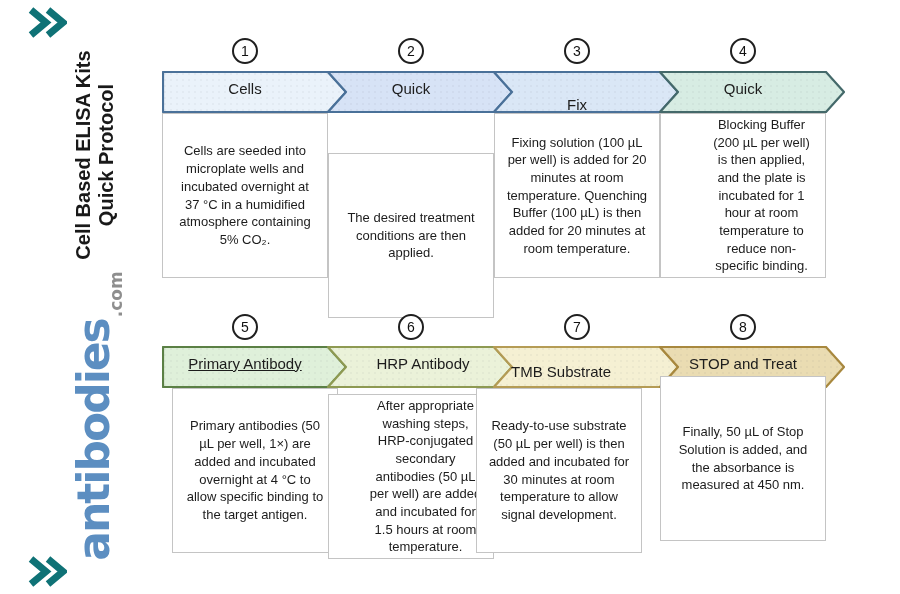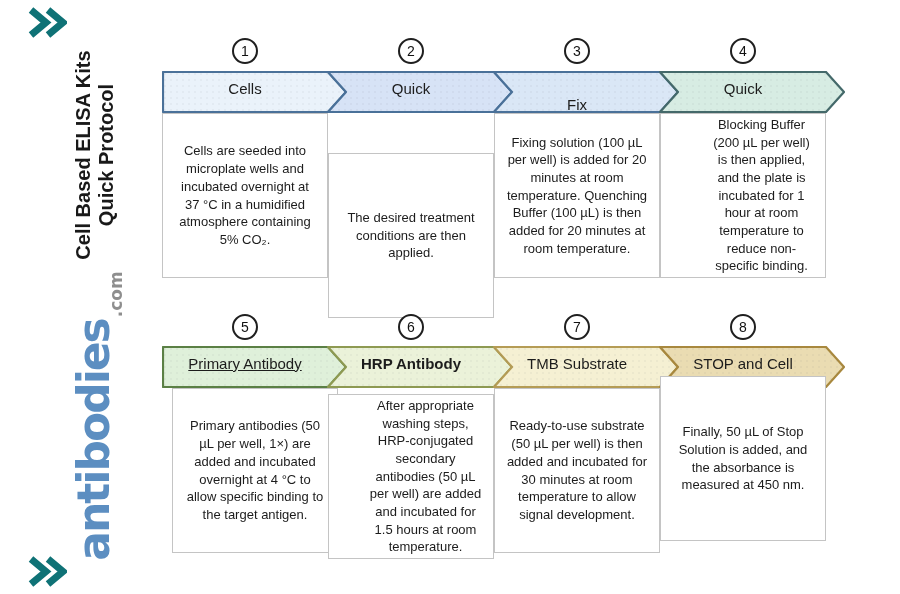--- a/index.html
+++ b/index.html
@@ -133,36 +133,36 @@
     <polygon points="498,1 664,1 682,21 664,41 498,41 516,21" stroke-width="2.2" stroke-linejoin="round" fill="#eadcb2" stroke="#a8883e"></polygon>
     <polygon points="1,1 166,1 184,21 166,41 1,41" fill="url(#dots)" stroke="none"></polygon>
     <polygon points="166,1 332,1 350,21 332,41 166,41 184,21" fill="url(#dots)" stroke="none"></polygon>
     <polygon points="332,1 498,1 516,21 498,41 332,41 350,21" fill="url(#dots)" stroke="none"></polygon>
     <polygon points="498,1 664,1 682,21 664,41 498,41 516,21" fill="url(#dots)" stroke="none"></polygon>
   </svg>
 
   <div class="band-label" style="left:162px;top:346px;text-decoration:underline;">
     <span>Primary Antibody</span>
     </div>
-  <div class="band-label" style="left:328px;top:346px;font-weight:bold;">
+  <div class="band-label" style="left:340px;top:346px;">
     <span>HRP Antibody</span>
     </div>
-  <div class="band-label" style="left:494px;top:346px;">
+  <div class="band-label" style="left:478px;top:346px;align-items:flex-end;">
     <span>TMB Substrate</span>
     </div>
   <div class="band-label" style="left:660px;top:346px;">
-    <span>STOP and Cell</span>
+    <span>STOP and Treat</span>
     </div>
 
   <div class="desc-box" style="left:172px;top:388px;">
     <span>Primary antibodies (50 µL per well, 1×) are added and incubated overnight at 4 °C to allow specific binding to the target antigen.</span>
     </div>
   <div class="desc-box" style="left:328px;top:394px;padding-left:40px;">
     <span>After appropriate washing steps, HRP-conjugated secondary antibodies (50 µL per well) are added and incubated for 1.5 hours at room temperature.</span>
     </div>
-  <div class="desc-box" style="left:494px;top:388px;justify-content:center;">
+  <div class="desc-box" style="left:476px;top:388px;justify-content:center;">
     <span>Ready-to-use substrate (50 µL per well) is then added and incubated for 30 minutes at room temperature to allow signal development.</span>
     </div>
   <div class="desc-box" style="left:660px;top:376px;">
     <span>Finally, 50 µL of Stop Solution is added, and the absorbance is measured at 450 nm.</span>
     </div>
 
 </div>
 
 </body></html>

